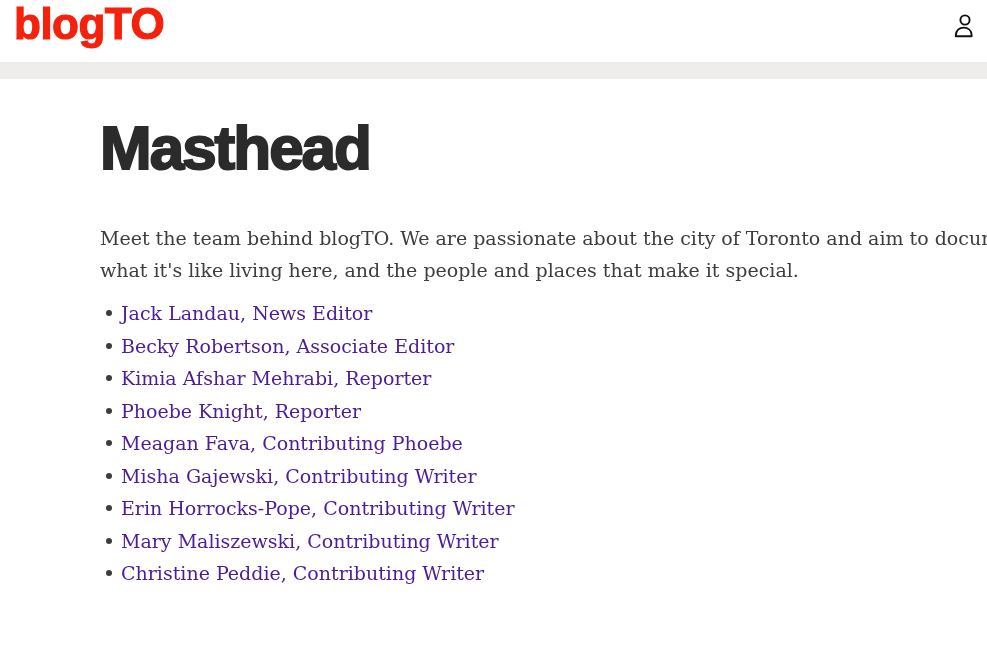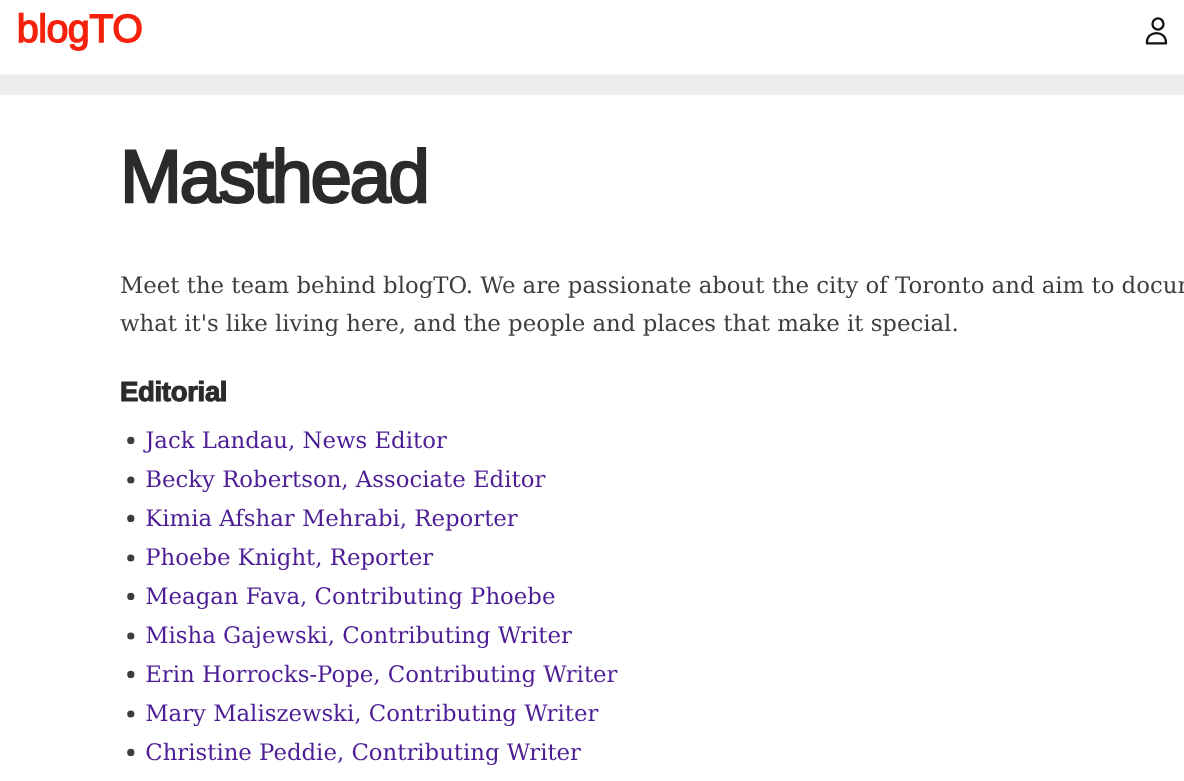--- a/index.html
+++ b/index.html
@@ -15,22 +15,22 @@
   .site-header {
     height: 62px;
     background: #ffffff;
     display: flex;
     align-items: flex-start;
     justify-content: space-between;
     padding: 6px 13px 0 14px;
   }
   .logo {
     font-family: "Liberation Sans", "DejaVu Sans", sans-serif;
-    font-weight: 400;
-    font-size: 33px;
+    font-weight: 700;
+    font-size: 44px;
     line-height: 36px;
     color: #f5210c;
     letter-spacing: -0.5px;
     -webkit-text-stroke: 1.1px #f5210c;
     text-decoration: none;
     cursor: pointer;
   }
   .user-btn {
     background: none;
     border: none;
@@ -46,21 +46,21 @@
     background: #eeedeb;
   }
 
   
   main {
     padding: 0 30px 0 100px;
   }
   h1.page-title {
     font-size: 62px;
     line-height: 1.12;
-    font-weight: 400;
+    font-weight: 700;
     color: #2b2b2b;
     letter-spacing: -2px;
     -webkit-text-stroke: 2px #2b2b2b;
     margin-top: 34px;
   }
   .intro {
     margin-top: 40px;
     font-family: "DejaVu Serif", "Liberation Serif", serif;
     font-size: 19px;
     line-height: 32px;
@@ -120,21 +120,20 @@
 <div class="band"></div>
 
 <main>
   <h1 class="page-title">Masthead</h1>
 
   <div class="intro">
     <div class="line">Meet the team behind blogTO. We are passionate about the city of Toronto and aim to document</div>
     <div class="line">what it's like living here, and the people and places that make it special.</div>
   </div>
 
-  <h2 class="section-heading">Editorial</h2>
 
   <ul class="staff-list">
     <li>Jack Landau, News Editor</li>
     <li>Becky Robertson, Associate Editor</li>
     <li>Kimia Afshar Mehrabi, Reporter</li>
     <li>Phoebe Knight, Reporter</li>
     <li>Meagan Fava, Contributing Phoebe</li>
     <li>Misha Gajewski, Contributing Writer</li>
     <li>Erin Horrocks-Pope, Contributing Writer</li>
     <li>Mary Maliszewski, Contributing Writer</li>

